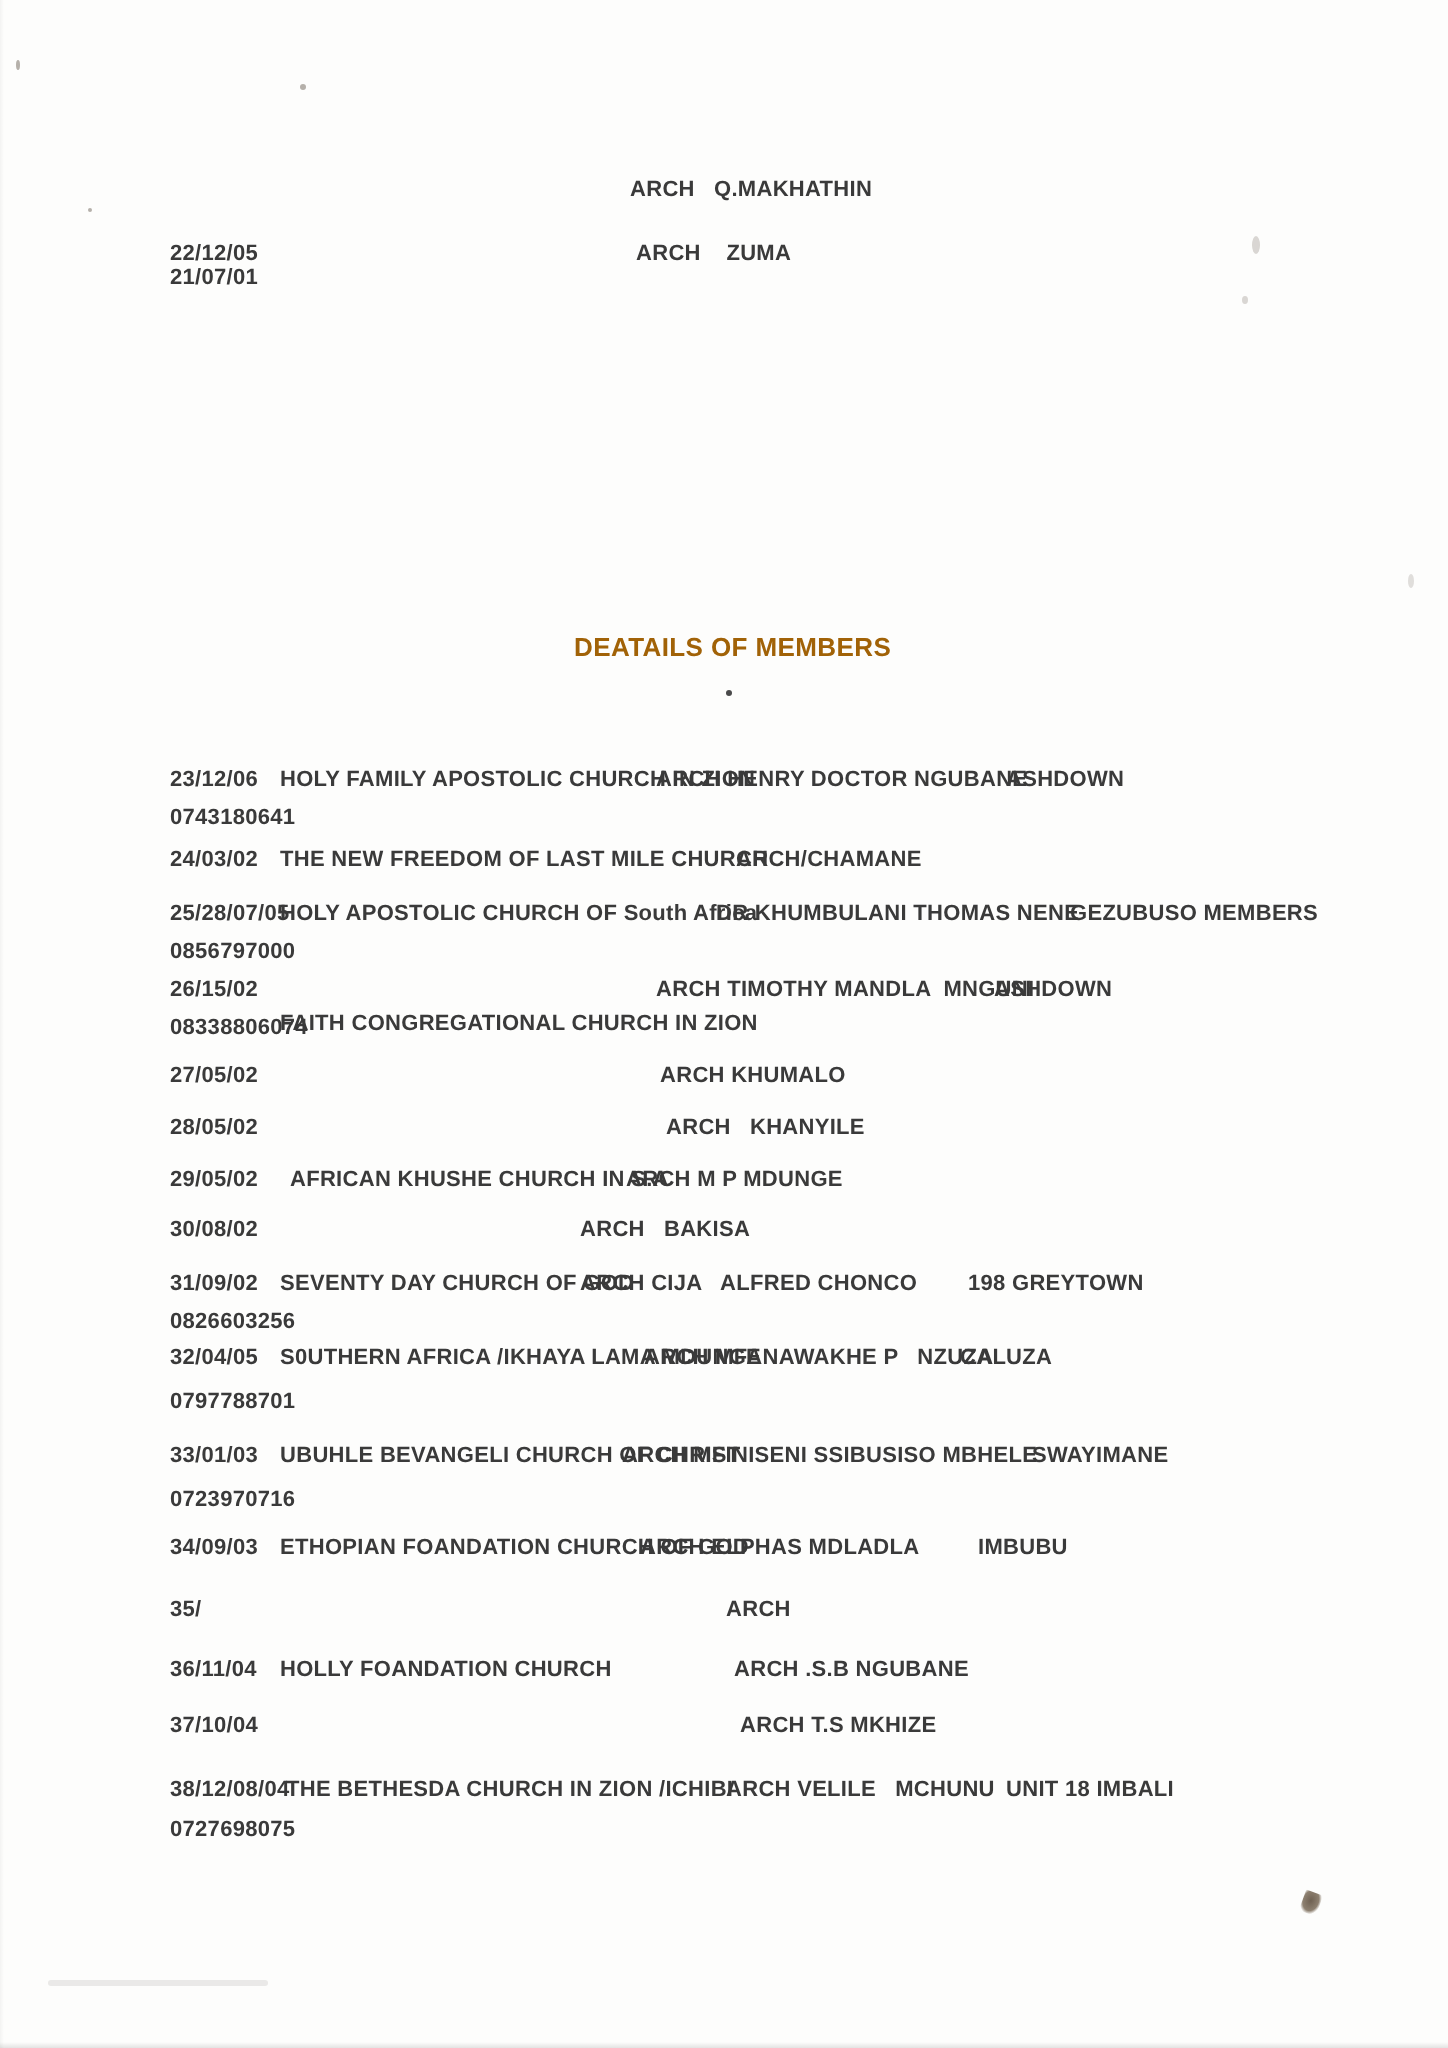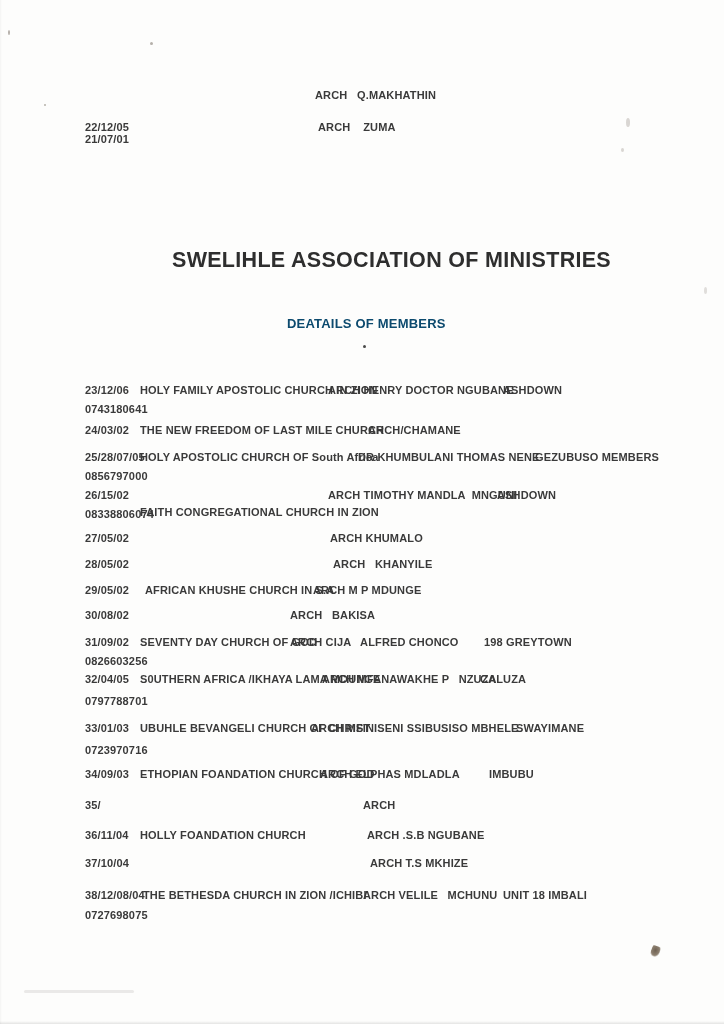--- a/index.html
+++ b/index.html
@@ -36,21 +36,21 @@
     color: #2e2e2e;
   }
   .doc-subtitle {
     position: absolute;
     top: 316px;
     left: 287px;
     font-size: 13px;
     font-weight: 700;
     letter-spacing: 0.2px;
     white-space: pre;
-    color: #0c4a6e;
+    color: #a16207;
   }
   .bullet-dot {
     position: absolute;
     top: 345px;
     left: 363px;
     width: 3px;
     height: 3px;
     border-radius: 50%;
     background: #4a4a4a;
   }
@@ -89,21 +89,20 @@
 <body>
 
 <div class="page">
 
   <span class="txt" style="top:89px; left:85px;margin-top:44px;">21/07/01</span>
   <span class="txt" style="top:89px; left:315px;">ARCH   Q.MAKHATHIN</span>
 
   <span class="txt" style="top:121px; left:85px;">22/12/05</span>
   <span class="txt" style="top:121px; left:318px;">ARCH    ZUMA</span>
 
-  <div class="doc-title">SWELIHLE ASSOCIATION OF MINISTRIES</div>
   <div class="doc-subtitle">DEATAILS OF MEMBERS</div>
   <div class="bullet-dot"></div>
 
   <div>
     <span class="txt" style="top:384px; left:85px;">23/12/06</span>
     <span class="txt" style="top:384px; left:140px;">HOLY FAMILY APOSTOLIC CHURCH IN ZION</span>
     <span class="txt" style="top:384px; left:328px;">ARCH HENRY DOCTOR NGUBANE</span>
     <span class="txt" style="top:384px; left:503px;">ASHDOWN</span>
     <span class="txt" style="top:403px; left:85px;">0743180641</span>
   </div>

